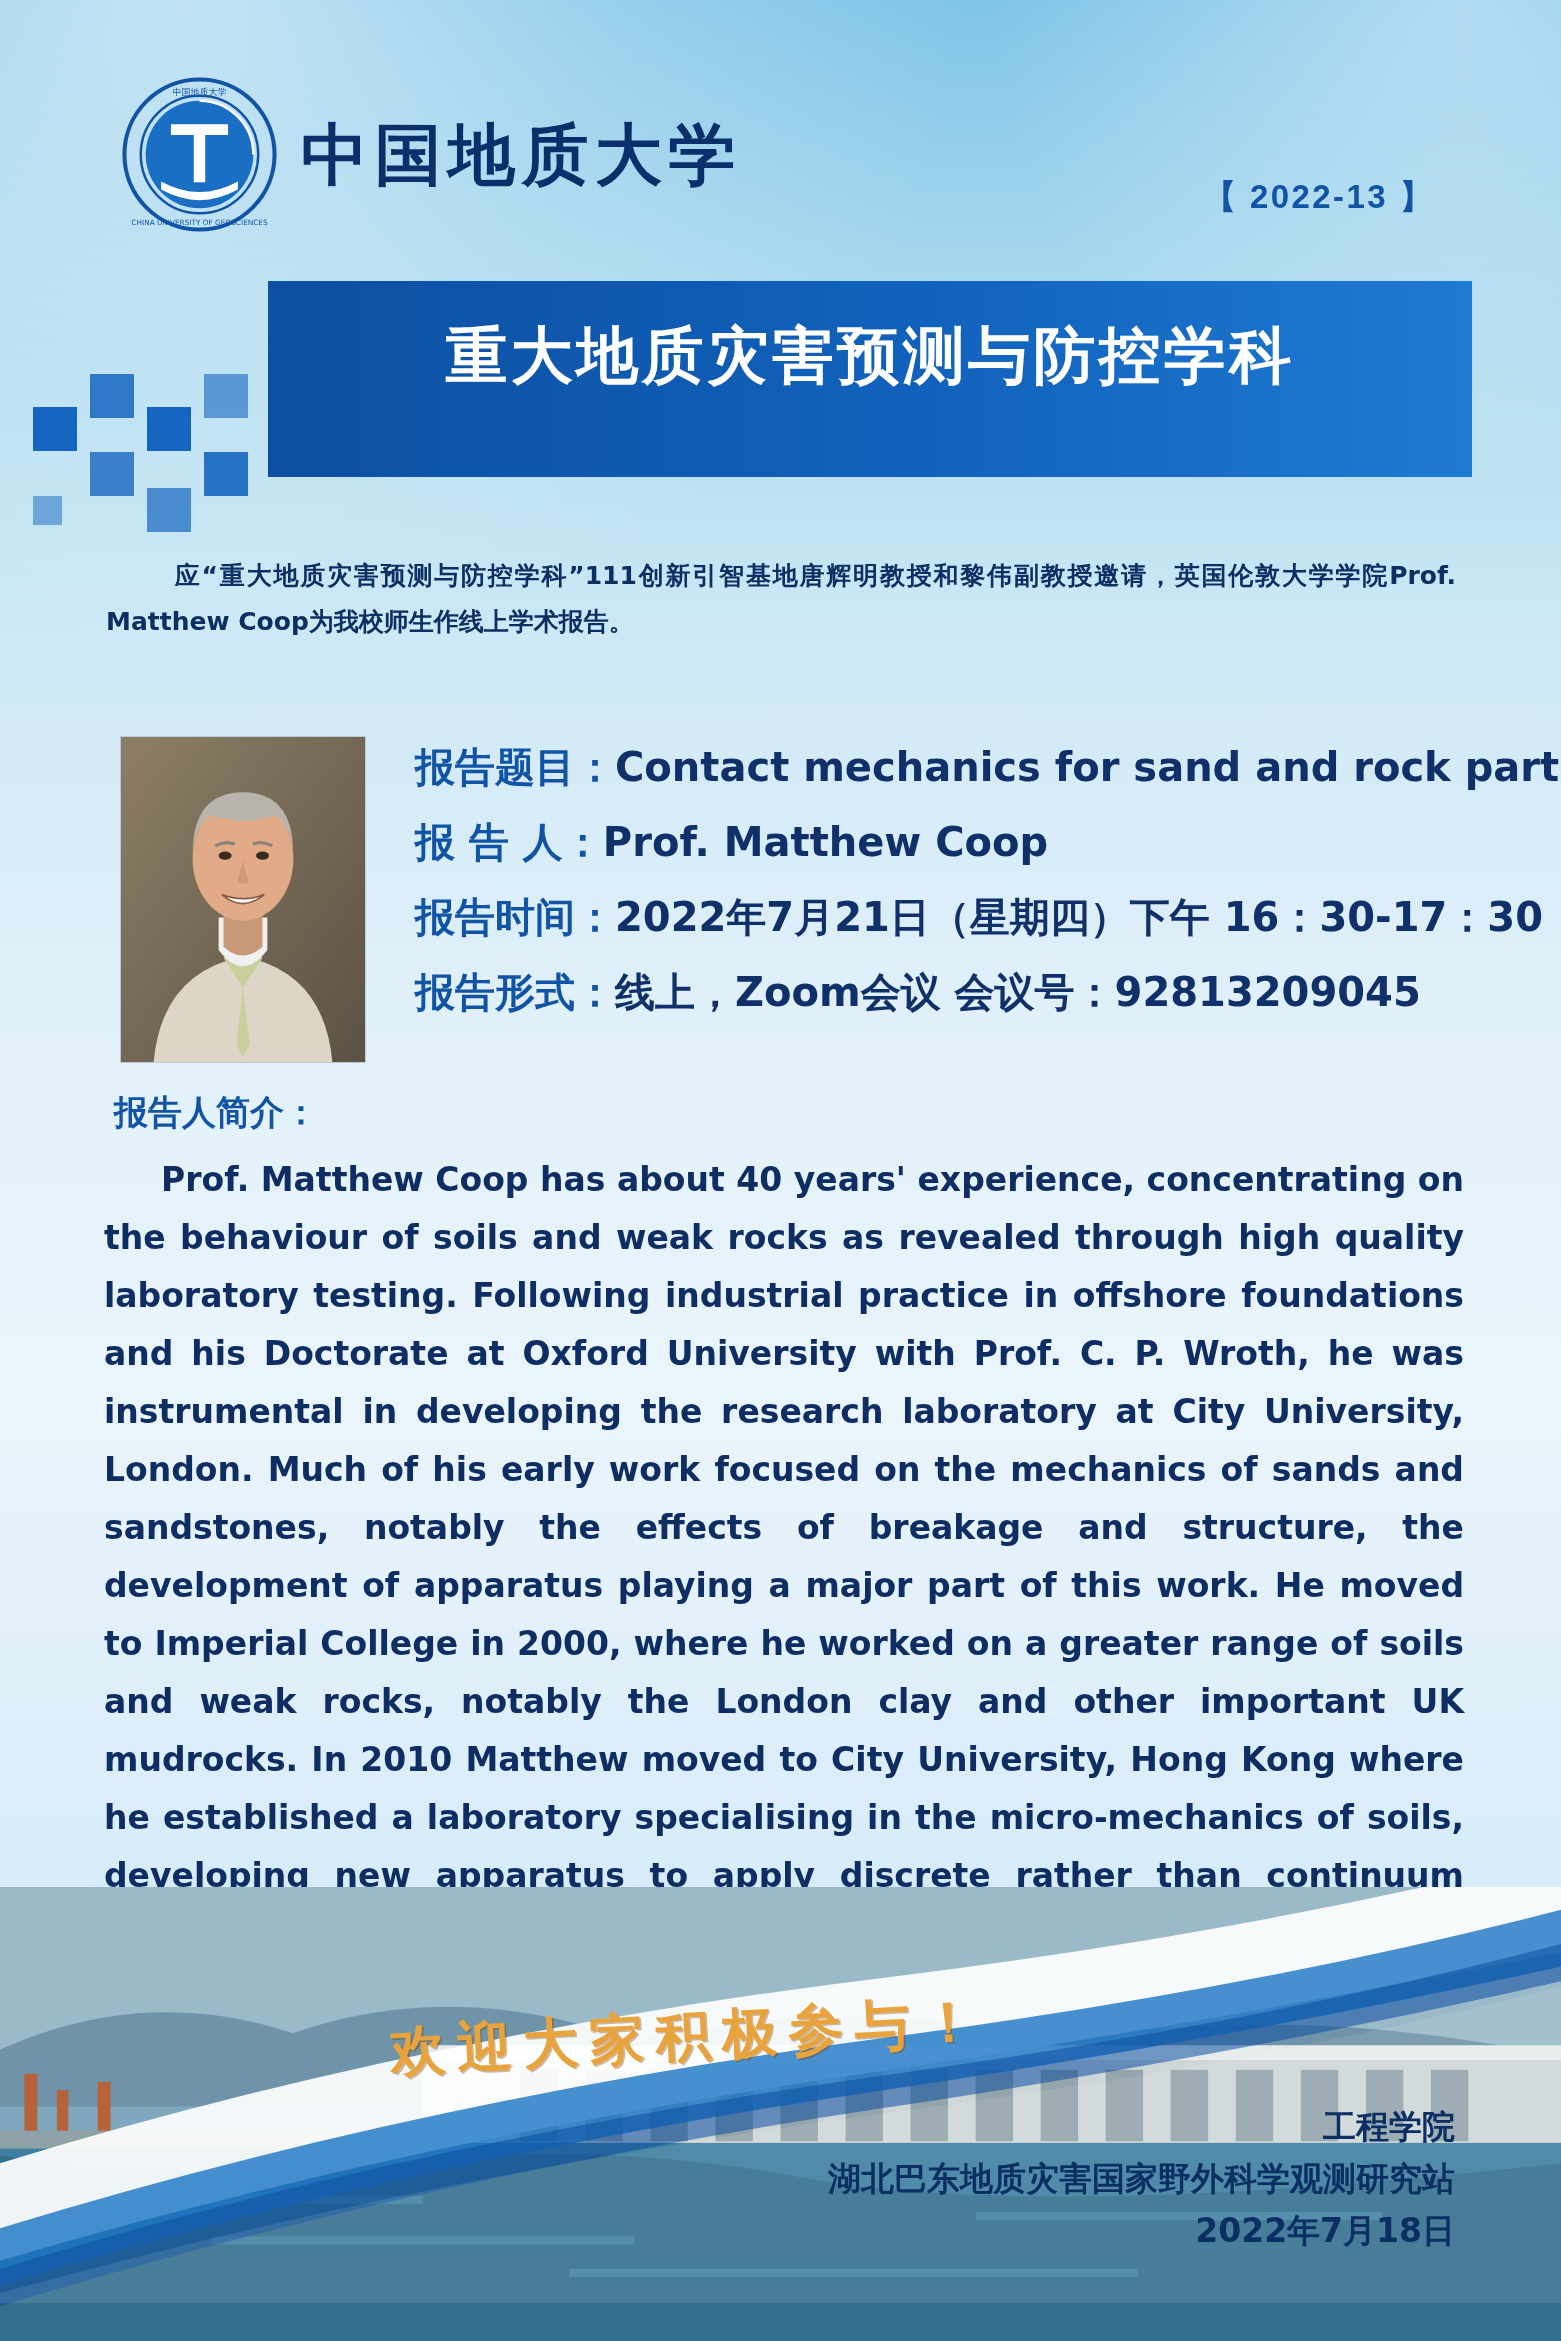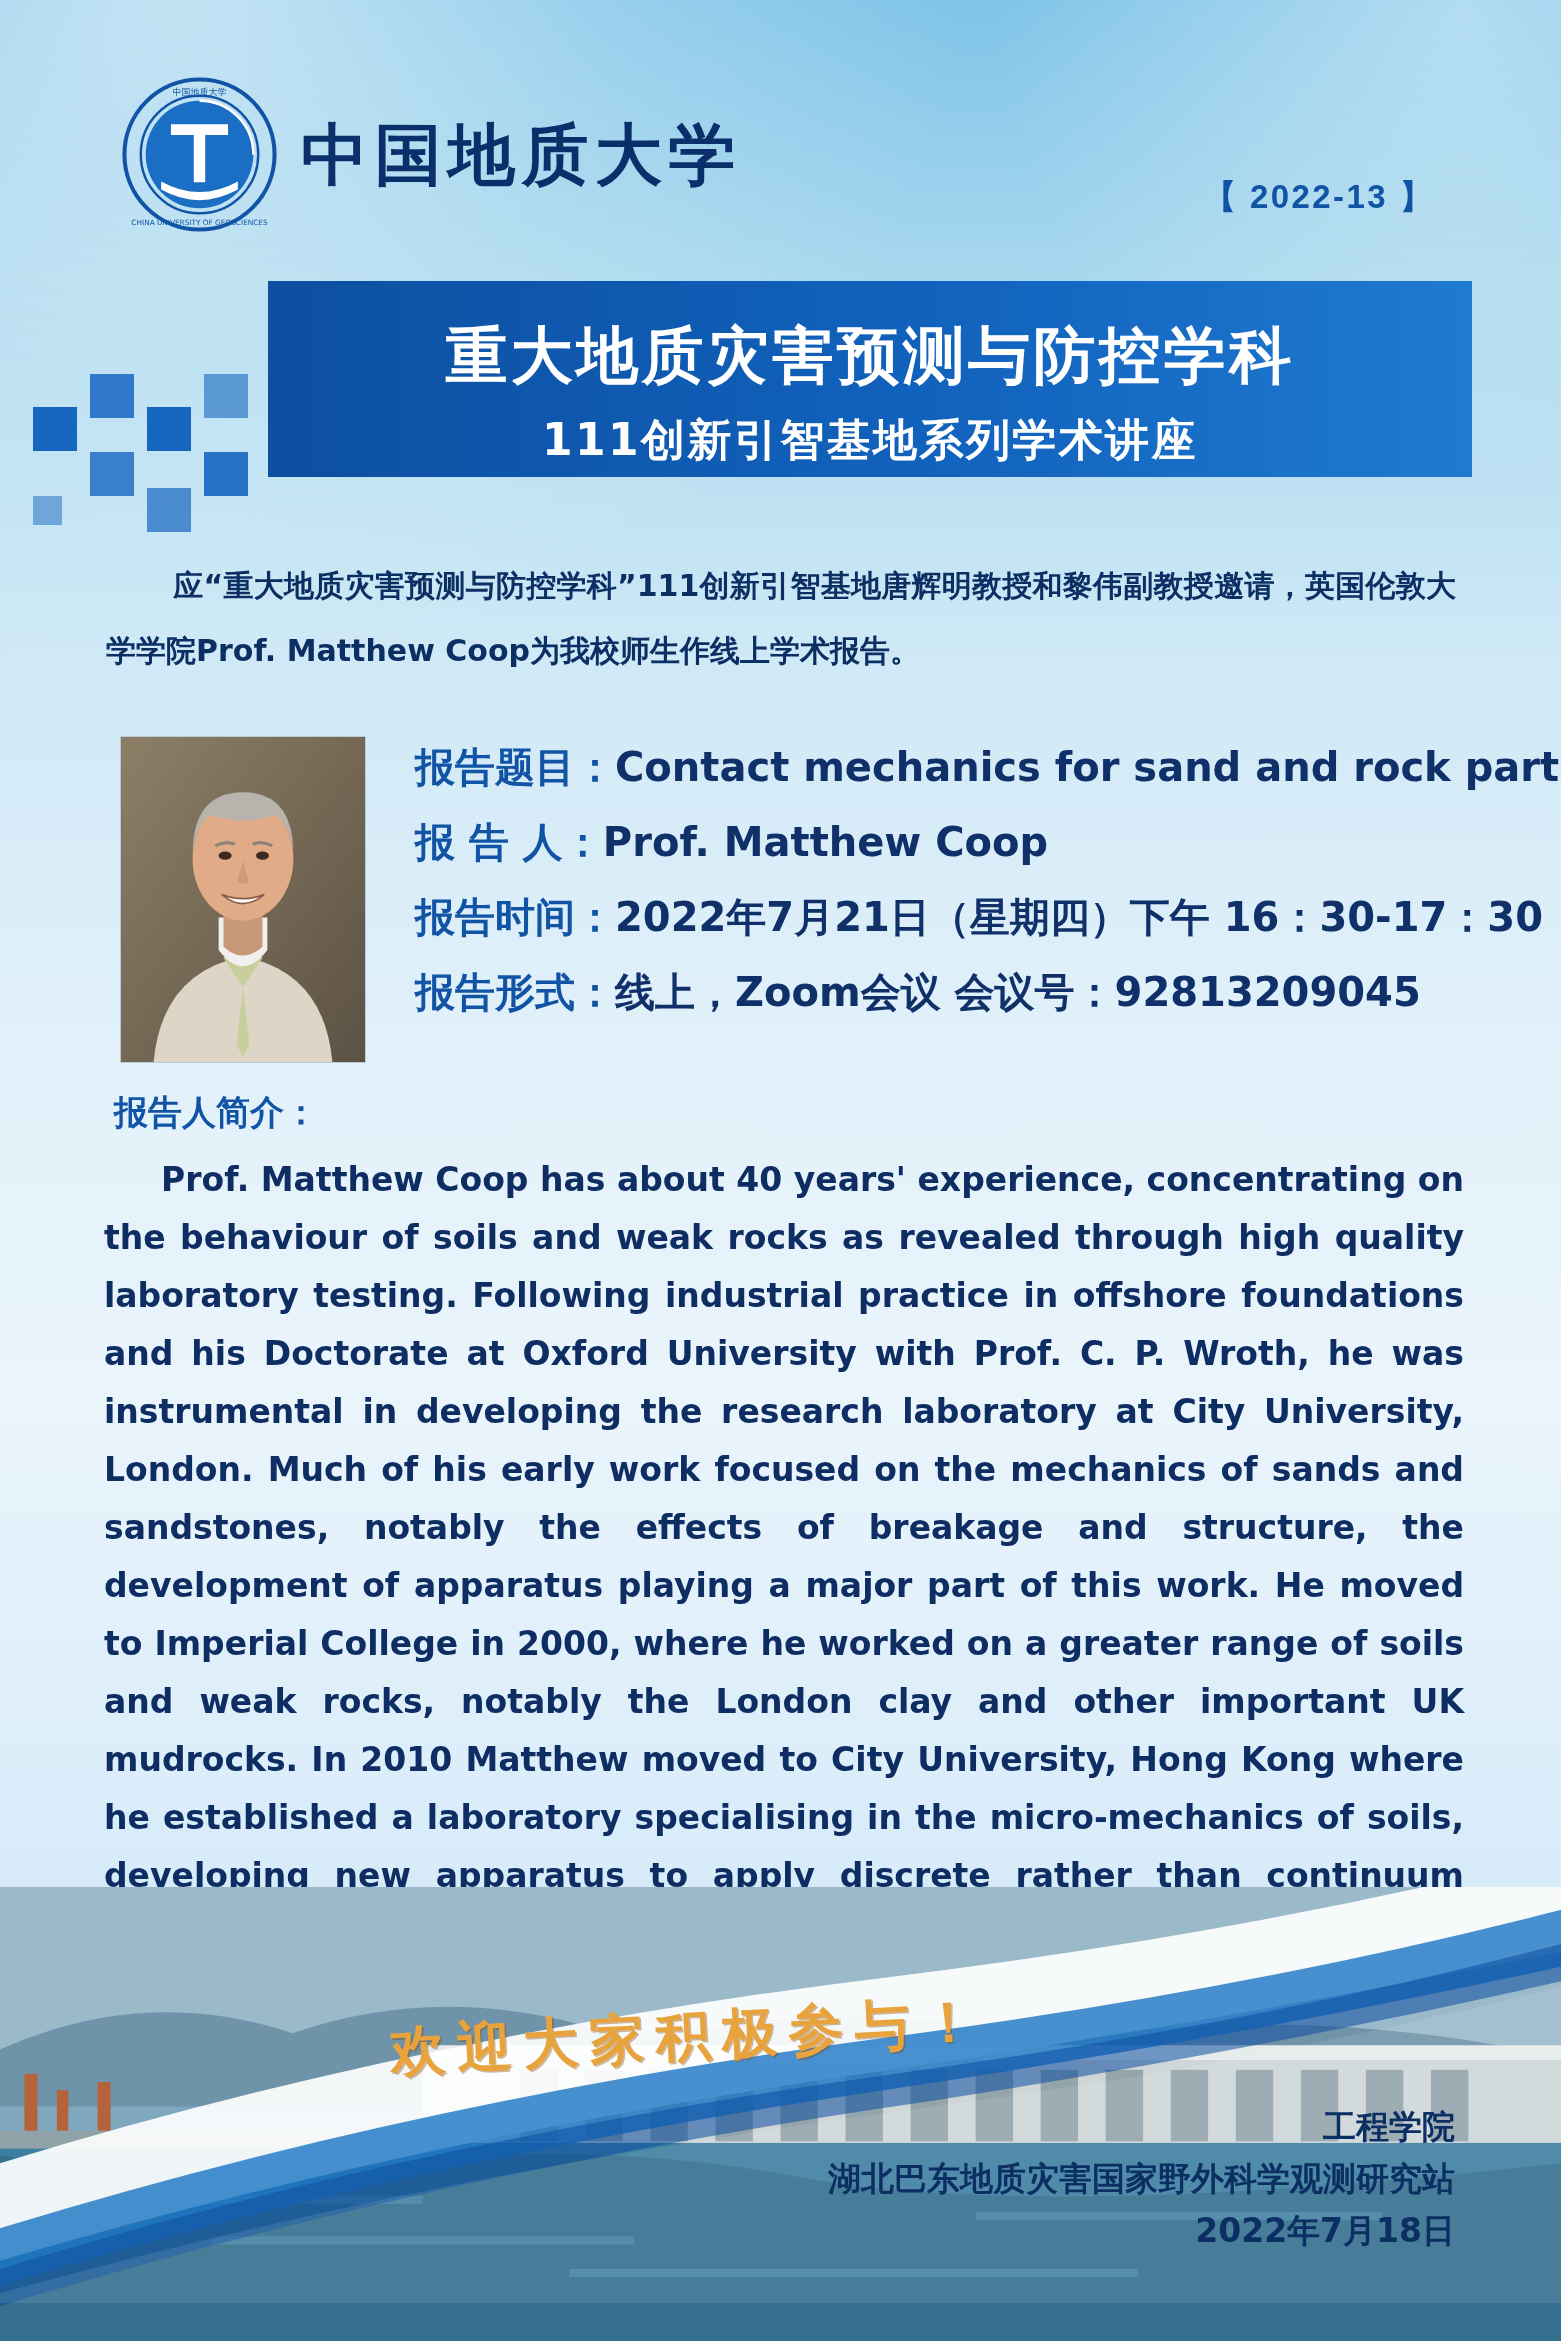--- a/index.html
+++ b/index.html
@@ -100,23 +100,23 @@
     display: block;
     background: #1665c0;
   }
 
   
   .intro {
     position: absolute;
     left: 106px; top: 553px;
     width: 1350px;
     color: #0c2f63;
-    font-size: 30px;
-    font-weight: bold;
-    line-height: 65px;
+    font-size: 25px;
+    font-weight: bold;
+    line-height: 46px;
     font-family: "DejaVu Sans", sans-serif;
     text-align: justify;
   }
   .intro .ind { display: inline-block; width: 67px; }
 
   
   .photo {
     position: absolute;
     left: 120px; top: 736px;
     width: 244px; height: 325px;
@@ -242,21 +242,20 @@
     <i style="left:57px;  top:78px;  width:44px; height:44px; opacity:.8;"></i>
     <i style="left:114px; top:33px;  width:44px; height:44px;"></i>
     <i style="left:114px; top:114px; width:44px; height:44px; opacity:.7;"></i>
     <i style="left:171px; top:0px;   width:44px; height:44px; opacity:.6;"></i>
     <i style="left:171px; top:78px;  width:44px; height:44px; opacity:.9;"></i>
     <i style="left:0px;   top:122px; width:29px; height:29px; opacity:.5;"></i>
   </div>
 
   <div class="title-band">
     <div class="title-main">重大地质灾害预测与防控学科</div>
-    <div class="title-sub">111创新引智基地系列学术讲座</div>
   </div>
 
   <div class="intro"><span class="ind"></span><span>应“重大地质灾害预测与防控学科”111创新引智基地唐辉明教授和黎伟副教授邀请，英国伦敦大学学院Prof. Matthew Coop为我校师生作线上学术报告。</span></div>
 
   <div class="photo">
     <svg width="244" height="325" viewBox="0 0 300 400">
       <defs>
         <linearGradient id="bg" x1="0" y1="0" x2="1" y2="1">
           <stop offset="0%" stop-color="#8d7f66"></stop>
           <stop offset="100%" stop-color="#5c5244"></stop>

